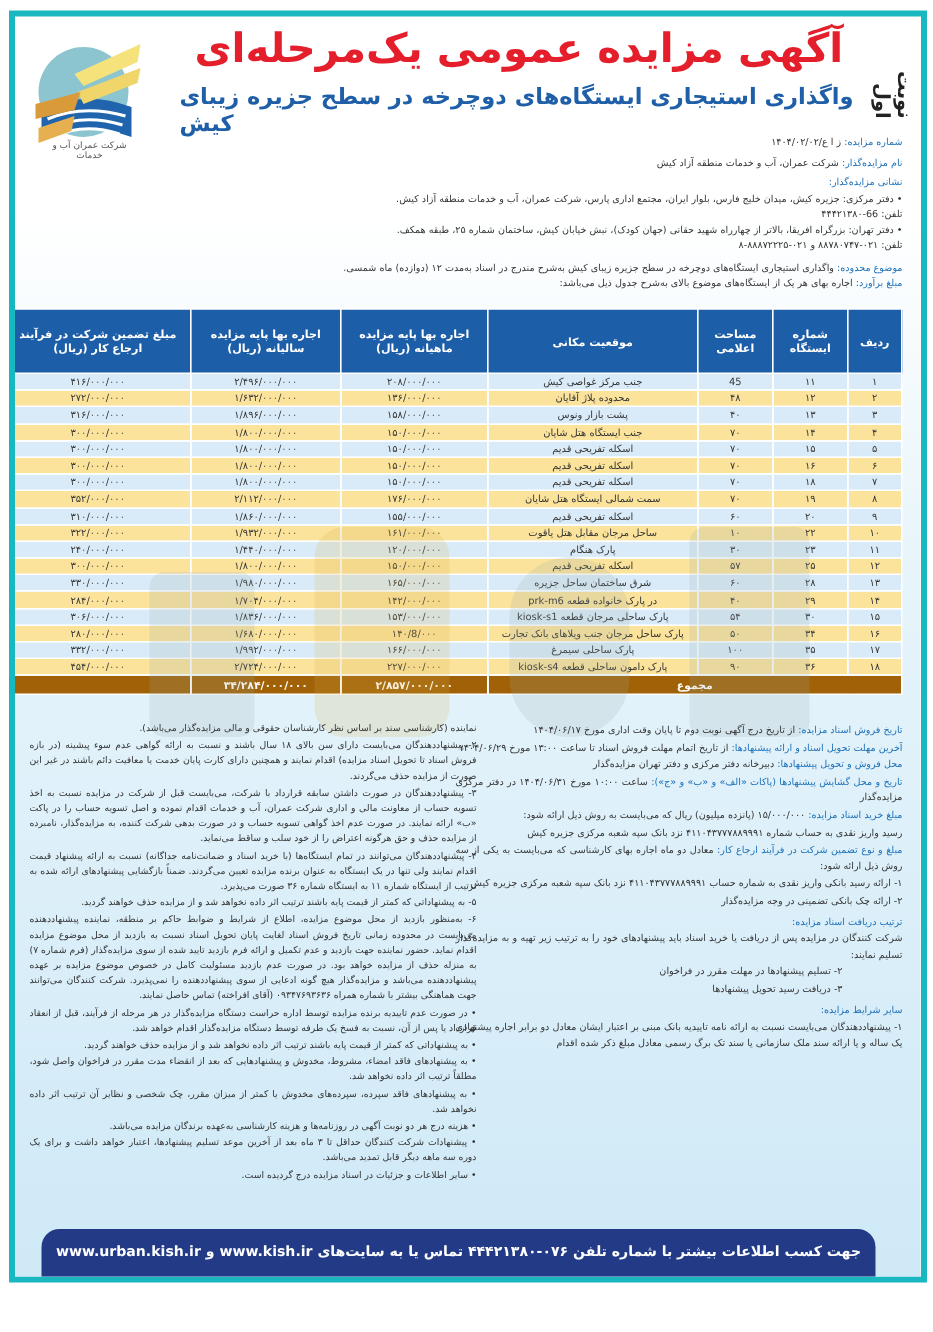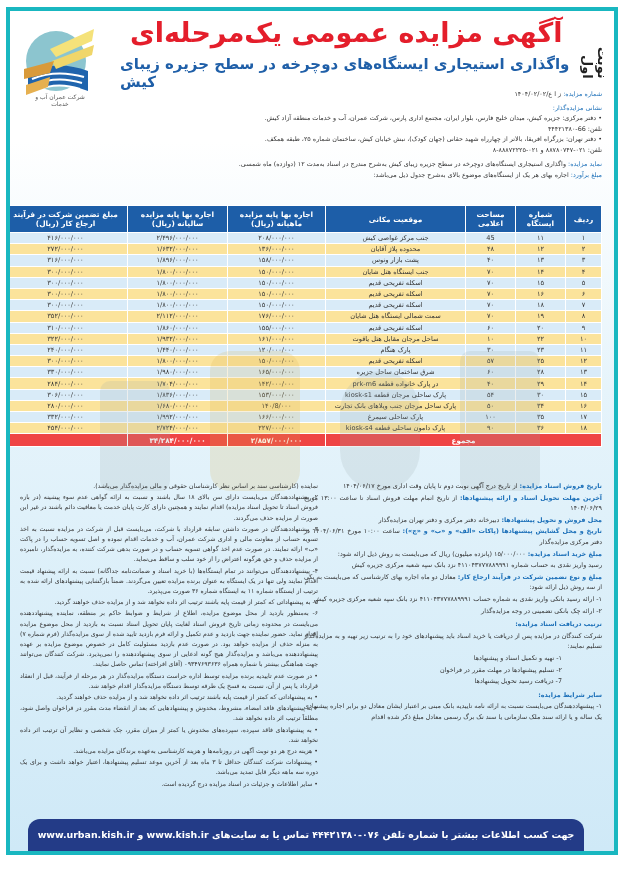--- a/index.html
+++ b/index.html
@@ -31,33 +31,33 @@
   }
 
   .info { position: absolute; right: 12px; left: 12px; font-size: 6.4px; line-height: 10.5px; color: #333; }
   .lbl { color: #1b6fb8; font-weight: normal; }
 
   
   .tbl-wrap { position: absolute; left: 10px; right: 12px; top: 194px; }
   table { width: 100%; border-collapse: collapse; font-size: 6.6px; table-layout: fixed; }
   th {
     background: #1d5ea8; color: #fff; font-weight: bold; font-size: 7.4px;
-    height: 27px; border: 1px solid #fff; text-align: center; padding: 0 2px; line-height: 9px;
+    height: 43px; border: 1px solid #fff; text-align: center; padding: 0 2px; line-height: 9px;
   }
   td {
     height: 11.2px; border: 1px solid #fff; text-align: center; color: #333; white-space: nowrap; overflow: hidden;
   }
   tr.odd td { background: #d9ebf8; }
   tr.even td { background: #fbe39b; }
-  tr.total td { background: #ef4444; color: #fff; font-weight: bold; height: 13px; font-size: 7.2px; }
+  tr.total td { background: #a16207; color: #fff; font-weight: bold; height: 13px; font-size: 7.2px; }
 
   .col-left { position: absolute; left: 10px; width: 298px; top: 470px; font-size: 6.2px; line-height: 10.2px; color: #333; text-align: justify; }
   .col-right { position: absolute; right: 12px; width: 298px; top: 470px; font-size: 6.4px; line-height: 10.6px; color: #333; text-align: justify; }
   .col-right p, .col-left p { margin-bottom: 1px; }
-  .sec-title { color: #1b6fb8; font-weight: bold; }
+  .sec-title { color: #1b6fb8; font-weight: normal; }
 
   .footer {
     position: absolute; left: 18px; right: 30px; bottom: 0; height: 32px;
     background: #233b87; border-radius: 12px 12px 0 0;
     color: #fff; font-weight: bold; font-size: 9.4px; text-align: center; line-height: 32px;
   }
   .watermark {
     position: absolute; left: 80px; top: 330px; width: 470px; height: 150px; pointer-events: none;
     opacity: 0.18;
   }
@@ -81,26 +81,27 @@
       <path d="M6 64 L30 56 L28 66 L6 74 Z" fill="#e6b050"></path>
     </svg>
     <div class="logo-caption">شرکت عمران آب و خدمات</div>
     <div class="turn-label">نوبت اول</div>
     <div class="title">آگهی مزایده عمومی یک‌مرحله‌ای</div>
     <div class="subtitle">واگذاری استیجاری ایستگاه‌های دوچرخه در سطح جزیره زیبای کیش</div>
   </div>
 
   <div class="info" style="top:78px;">
     <div><span class="lbl">شماره مزایده:</span> <span>ز ا ع/۱۴۰۴/۰۲/۰۲</span></div>
+    <div style="margin-top:3px"><span class="lbl">نام مزایده‌گذار:</span> <span>شرکت عمران، آب و خدمات منطقه آزاد کیش</span></div>
     <div style="margin-top:3px" class="lbl">نشانی مزایده‌گذار:</div>
     <div>• دفتر مرکزی: جزیره کیش، میدان خلیج فارس، بلوار ایران، مجتمع اداری پارس، شرکت عمران، آب و خدمات منطقه آزاد کیش.</div>
     <div>تلفن: 66-۴۴۴۲۱۳۸۰</div>
     <div>• دفتر تهران: بزرگراه افریقا، بالاتر از چهارراه شهید حقانی (جهان کودک)، نبش خیابان کیش، ساختمان شماره ۲۵، طبقه همکف.</div>
     <div>تلفن: ۰۲۱-۸۸۷۸۰۷۴۷ و ۰۲۱-۸۸۸۷۲۲۲۵-۸</div>
-    <div style="margin-top:4px"><span class="lbl">نماید مزایده:</span> <span>واگذاری استیجاری ایستگاه‌های دوچرخه در سطح جزیره زیبای کیش به‌شرح مندرج در اسناد به‌مدت ۱۲ (دوازده) ماه شمسی.</span></div>
+    <div style="margin-top:4px"><span class="lbl">موضوع محدوده:</span> <span>واگذاری استیجاری ایستگاه‌های دوچرخه در سطح جزیره زیبای کیش به‌شرح مندرج در اسناد به‌مدت ۱۲ (دوازده) ماه شمسی.</span></div>
     <div><span class="lbl">مبلغ برآورد:</span> <span>اجاره بهای هر یک از ایستگاه‌های موضوع بالای به‌شرح جدول ذیل می‌باشد:</span></div>
   </div>
 
   <div class="tbl-wrap">
     <table>
       <colgroup>
         <col style="width:36px">
           <col style="width:50px">
           <col style="width:50px">
           <col style="width:140px">
@@ -306,23 +307,22 @@
     <p><span class="sec-title">آخرین مهلت تحویل اسناد و ارائه پیشنهادها:</span> <span>از تاریخ اتمام مهلت فروش اسناد تا ساعت ۱۳:۰۰ مورخ ۱۴۰۴/۰۶/۲۹</span></p>
     <p><span class="sec-title">محل فروش و تحویل پیشنهادها:</span> <span>دبیرخانه دفتر مرکزی و دفتر تهران مزایده‌گذار</span></p>
     <p><span class="sec-title">تاریخ و محل گشایش پیشنهادها (پاکات «الف» و «ب» و «ج»):</span> <span>ساعت ۱۰:۰۰ مورخ ۱۴۰۴/۰۶/۳۱ در دفتر مرکزی مزایده‌گذار</span></p>
     <p><span class="sec-title">مبلغ خرید اسناد مزایده:</span> <span>۱۵/۰۰۰/۰۰۰ (پانزده میلیون) ریال که می‌بایست به روش ذیل ارائه شود:</span></p>
     <p>رسید واریز نقدی به حساب شماره ۴۱۱۰۴۳۷۷۷۸۸۹۹۹۱ نزد بانک سپه شعبه مرکزی جزیره کیش</p>
     <p><span class="sec-title">مبلغ و نوع تضمین شرکت در فرآیند ارجاع کار:</span> <span>معادل دو ماه اجاره بهای کارشناسی که می‌بایست به یکی از سه روش ذیل ارائه شود:</span></p>
     <p>۱- ارائه رسید بانکی واریز نقدی به شماره حساب ۴۱۱۰۴۳۷۷۷۸۸۹۹۹۱ نزد بانک سپه شعبه مرکزی جزیره کیش</p>
     <p>۲- ارائه چک بانکی تضمینی در وجه مزایده‌گذار</p>
     <p class="sec-title" style="margin-top:3px">ترتیب دریافت اسناد مزایده:</p>
     <p>شرکت کنندگان در مزایده پس از دریافت یا خرید اسناد باید پیشنهادهای خود را به ترتیب زیر تهیه و به مزایده‌گذار تسلیم نمایند:</p>
-    <p style="padding-right:40px">۱- تهیه و تکمیل اسناد و پیشنهادها</p>
     <p style="padding-right:40px">۲- تسلیم پیشنهادها در مهلت مقرر در فراخوان</p>
-    <p style="padding-right:40px">7- دریافت رسید تحویل پیشنهادها</p>
+    <p style="padding-right:40px">۳- دریافت رسید تحویل پیشنهادها</p>
     <p class="sec-title" style="margin-top:3px">سایر شرایط مزایده:</p>
     <p>۱- پیشنهاددهندگان می‌بایست نسبت به ارائه نامه تاییدیه بانک مبنی بر اعتبار ایشان معادل دو برابر اجاره پیشنهادی یک ساله و یا ارائه سند ملک سازمانی یا سند تک برگ رسمی معادل مبلغ ذکر شده اقدام</p>
   </div>
 
   <div class="col-left">
     <p>نماینده (کارشناسی سند بر اساس نظر کارشناسان حقوقی و مالی مزایده‌گذار می‌باشد).</p>
     <p>۲- پیشنهاددهندگان می‌بایست دارای سن بالای ۱۸ سال باشند و نسبت به ارائه گواهی عدم سوء پیشینه (در بازه فروش اسناد تا تحویل اسناد مزایده) اقدام نمایند و همچنین دارای کارت پایان خدمت یا معافیت دائم باشند در غیر این صورت از مزایده حذف می‌گردند.</p>
     <p>۳- پیشنهاددهندگان در صورت داشتن سابقه قرارداد با شرکت، می‌بایست قبل از شرکت در مزایده نسبت به اخذ تسویه حساب از معاونت مالی و اداری شرکت عمران، آب و خدمات اقدام نموده و اصل تسویه حساب را در پاکت «ب» ارائه نمایند. در صورت عدم اخذ گواهی تسویه حساب و در صورت بدهی شرکت کننده، به مزایده‌گذار، نامبرده از مزایده حذف و حق هرگونه اعتراض را از خود سلب و ساقط می‌نماید.</p>
     <p>۴- پیشنهاددهندگان می‌توانند در تمام ایستگاه‌ها (با خرید اسناد و ضمانت‌نامه جداگانه) نسبت به ارائه پیشنهاد قیمت اقدام نمایند ولی تنها در یک ایستگاه به عنوان برنده مزایده تعیین می‌گردند. ضمناً بازگشایی پیشنهادهای ارائه شده به ترتیب از ایستگاه شماره ۱۱ به ایستگاه شماره ۳۶ صورت می‌پذیرد.</p>
     <p>۵- به پیشنهاداتی که کمتر از قیمت پایه باشند ترتیب اثر داده نخواهد شد و از مزایده حذف خواهند گردید.</p>

